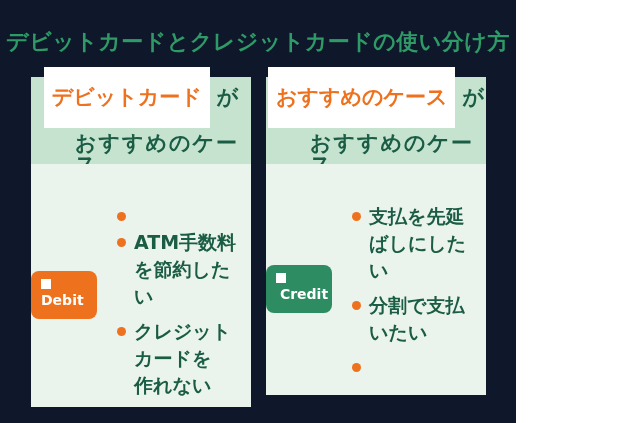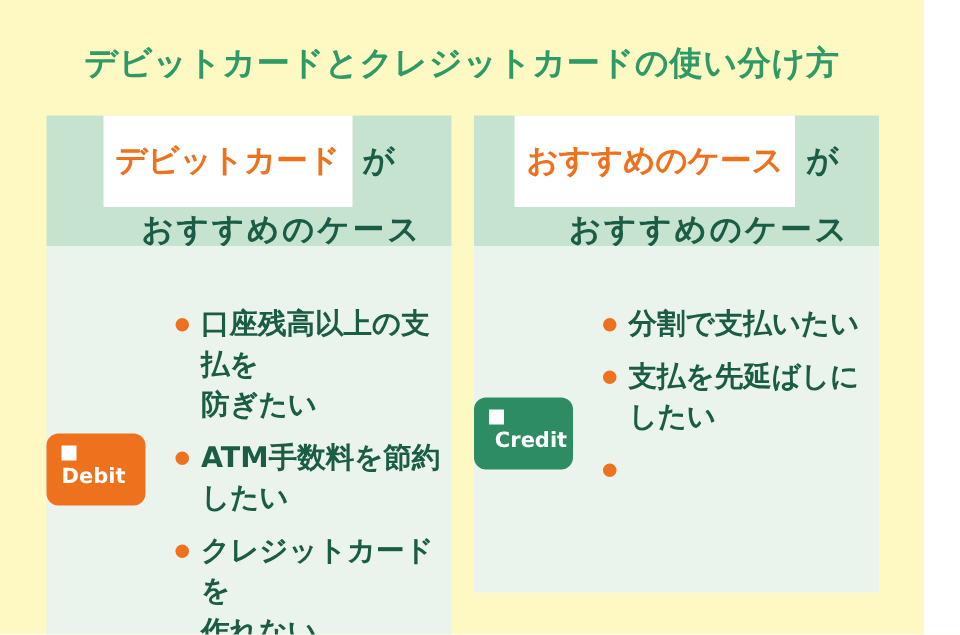--- a/index.html
+++ b/index.html
@@ -6,23 +6,23 @@
     margin: 0;
     padding: 0;
     background: #ffffff;
     width: 640px;
     height: 423px;
     overflow: hidden;
     font-family: "DejaVu Sans", "Liberation Sans", sans-serif;
   }
   .canvas {
     position: relative;
-    width: 616px;
+    width: 516px;
     height: 423px;
-    background: #fef9c3;
+    background: #0f172a;
   }
   .title {
     margin: 0;
     padding-top: 27px;
     text-align: center;
     font-size: 22px;
     font-weight: bold;
     color: var(--title-green, #2e9b67);
     letter-spacing: 0.5px;
   }
@@ -149,22 +149,20 @@
         <div class="header-line2">おすすめのケース</div>
       </header>
       <div class="panel-body">
         <div class="card-icon debit">
           <span class="chip"></span>
           <span class="card-label">Debit</span>
         </div>
         <ul class="bullets">
           <li class="bullet">
             <span class="dot"></span>
-            <span class="bullet-text">口座残高以上の支払を
-防ぎたい</span>
           </li>
           <li class="bullet">
             <span class="dot"></span>
             <span class="bullet-text">ATM手数料を節約したい</span>
           </li>
           <li class="bullet">
             <span class="dot"></span>
             <span class="bullet-text">クレジットカードを
 作れない</span>
           </li>
@@ -181,25 +179,25 @@
         <div class="header-line2">おすすめのケース</div>
       </header>
       <div class="panel-body">
         <div class="card-icon credit">
           <span class="chip"></span>
           <span class="card-label">Credit</span>
         </div>
         <ul class="bullets">
           <li class="bullet">
             <span class="dot"></span>
+            <span class="bullet-text">支払を先延ばしにしたい</span>
+          </li>
+          <li class="bullet">
+            <span class="dot"></span>
             <span class="bullet-text">分割で支払いたい</span>
-          </li>
-          <li class="bullet">
-            <span class="dot"></span>
-            <span class="bullet-text">支払を先延ばしにしたい</span>
           </li>
           <li class="bullet">
             <span class="dot"></span>
           </li>
         </ul>
       </div>
     </section>
 
   </div>
 </div>

